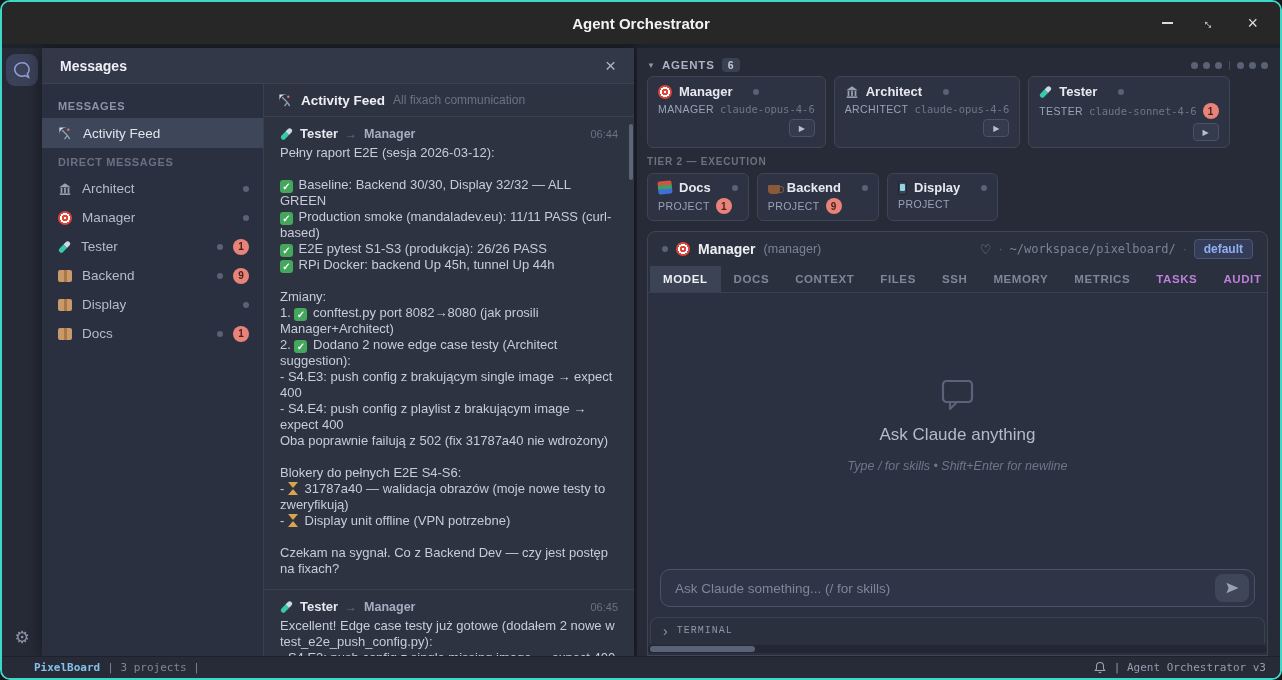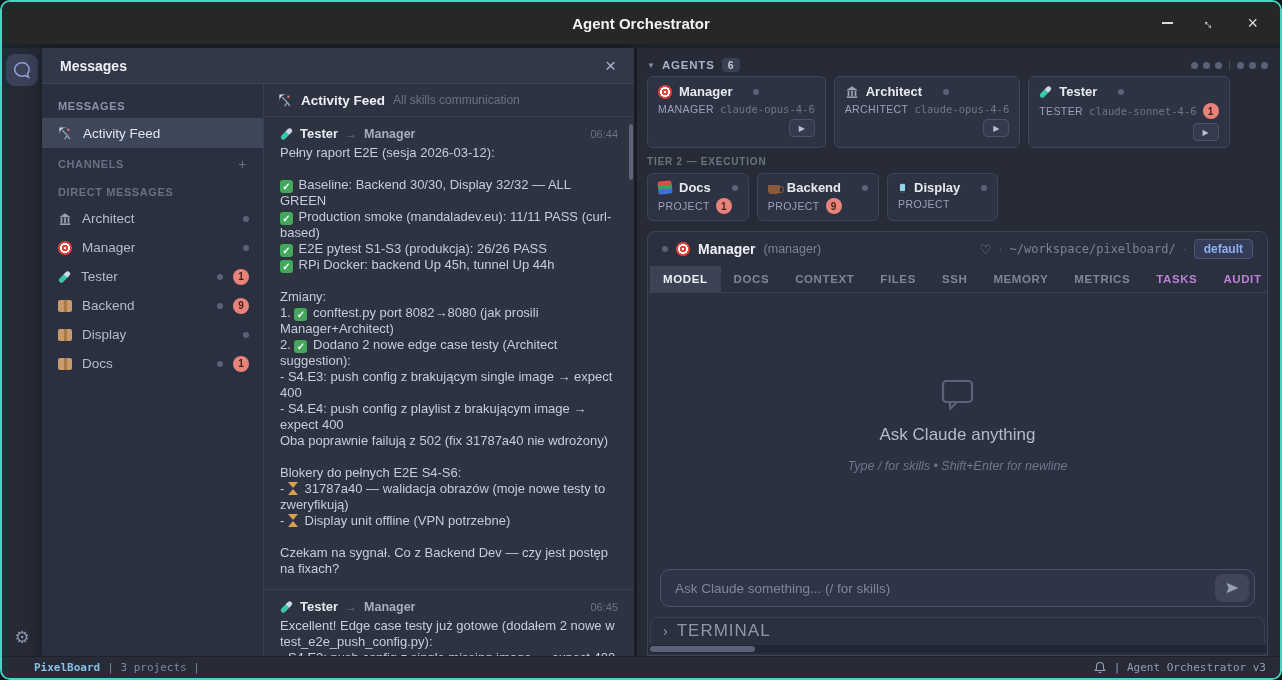--- a/index.html
+++ b/index.html
@@ -103,21 +103,21 @@
   .empty-title { color:#b3bac9; font-size:17px; }
   .empty-hint { color:#6e7688; font-size:12.5px;font-style:italic; }
   .input-row { flex:none; padding:10px 12px 10px; background:#2c3142; }
   .ask-box { height:38px; border:1px solid #4b5368; border-radius:10px; background:#2f3546; display:flex; align-items:center; padding:0 5px 0 14px; }
   .ask-input { flex:1; background:transparent; border:none; outline:none; color:#cdd3e0; font-size:13.5px; font-family:"Liberation Sans",sans-serif; }
   .ask-input::placeholder { color:#7e8699; }
   .send-btn { width:34px; height:28px; border-radius:8px; background:#3e4657; display:flex; align-items:center; justify-content:center; }
   .term-bar { flex:none; height:26px; margin:0 2px; border:1px solid #3a4252; border-bottom:none; border-radius:8px 8px 0 0;
               display:flex; align-items:center; gap:9px; padding:0 12px; background:#2b303f; }
   .term-caret { color:#8e96a9; font-size:14px; }
-  .term-label { color:#8e96a9; font-size:17px; letter-spacing:1px; }
+  .term-label { color:#8e96a9; font-size:10px; letter-spacing:1px;font-family:Liberation Mono, monospace; }
   .hscroll { flex:none; height:8px; margin:2px 0 2px; background:#232734; border-radius:4px; position:relative; }
   .hthumb { position:absolute; left:2px; top:1px; width:105px; height:6px; border-radius:3px; background:#5a6278; }
   
   .statusbar { height:22px; flex:none; background:#262b37; border-top:1px solid #1d212b; display:flex; align-items:center;
                padding:0 14px 0 32px; font-family:"DejaVu Sans Mono",monospace; font-size:11px; }
   .sb-app { color:#85c0e8; font-weight:bold; }
   .sb-left { color:#7e8699; margin-left:7px; }
   .sb-right { margin-left:auto; display:flex; align-items:center; gap:7px; color:#949cae; }
   
   .ic { display:inline-flex; align-items:center; justify-content:center; flex:none; }
@@ -176,24 +176,20 @@
               <svg width="15" height="15" viewBox="0 0 16 16">
                   <path d="M1.5 9.5Q1.5 1.5 9.5 1.5L1.5 1.5Z" fill="#d7dee9"></path>
                   <line x1="4.5" y1="4.5" x2="10" y2="10" stroke="#9aa6b8" stroke-width="1.4"></line>
                   <line x1="10" y1="10" x2="12.5" y2="14" stroke="#9aa6b8" stroke-width="1.4"></line>
                   <line x1="10" y1="10" x2="7" y2="14" stroke="#9aa6b8" stroke-width="1.4"></line>
                   <circle cx="11" cy="4" r="1.3" fill="#e0766c"></circle>
                 </svg>
             </span>
             <span>Activity Feed</span>
           </div>
-          <div class="sec-label dim">
-            <span>CHANNELS</span>
-            <span class="sec-plus">+</span>
-          </div>
           <div class="sec-label dim">DIRECT MESSAGES</div>
           <div class="dm-list">
             <div class="side-item">
               <span class="ic">
                 <svg width="14" height="14" viewBox="0 0 16 16" fill="#9aa2b0">
                     <path d="M1.5 6L8 1.5 14.5 6z"></path>
                     <rect x="3" y="6.5" width="2" height="6"></rect>
                     <rect x="7" y="6.5" width="2" height="6"></rect>
                     <rect x="11" y="6.5" width="2" height="6"></rect>
                     <rect x="2" y="13" width="12" height="1.8"></rect>
@@ -247,21 +243,21 @@
             <span class="ic">
               <svg width="15" height="15" viewBox="0 0 16 16">
                   <path d="M1.5 9.5Q1.5 1.5 9.5 1.5L1.5 1.5Z" fill="#d7dee9"></path>
                   <line x1="4.5" y1="4.5" x2="10" y2="10" stroke="#9aa6b8" stroke-width="1.4"></line>
                   <line x1="10" y1="10" x2="12.5" y2="14" stroke="#9aa6b8" stroke-width="1.4"></line>
                   <line x1="10" y1="10" x2="7" y2="14" stroke="#9aa6b8" stroke-width="1.4"></line>
                   <circle cx="11" cy="4" r="1.3" fill="#e0766c"></circle>
                 </svg>
             </span>
             <span class="feed-title">Activity Feed</span>
-            <span class="feed-sub">All skills communication</span>
+            <span class="feed-sub">All fixach communication</span>
           </div>
           <div class="feed-list">
             <div class="msg">
               <div class="msg-head">
                 <span class="ic icon-testtube"></span>
                 <span class="msg-from">Tester</span>
                 <span class="msg-arrow">→</span>
                 <span class="msg-to">Manager</span>
                 <span class="msg-time">06:44</span>
               </div>

